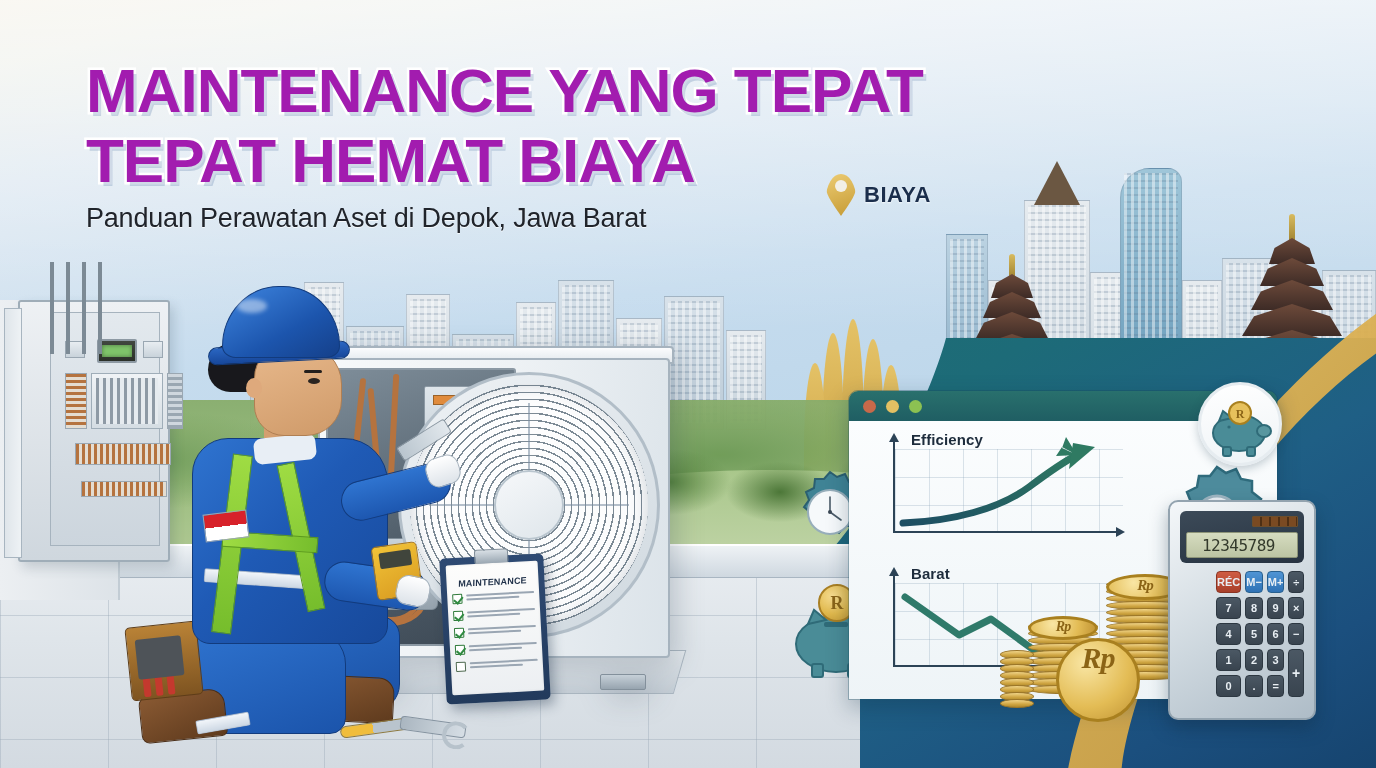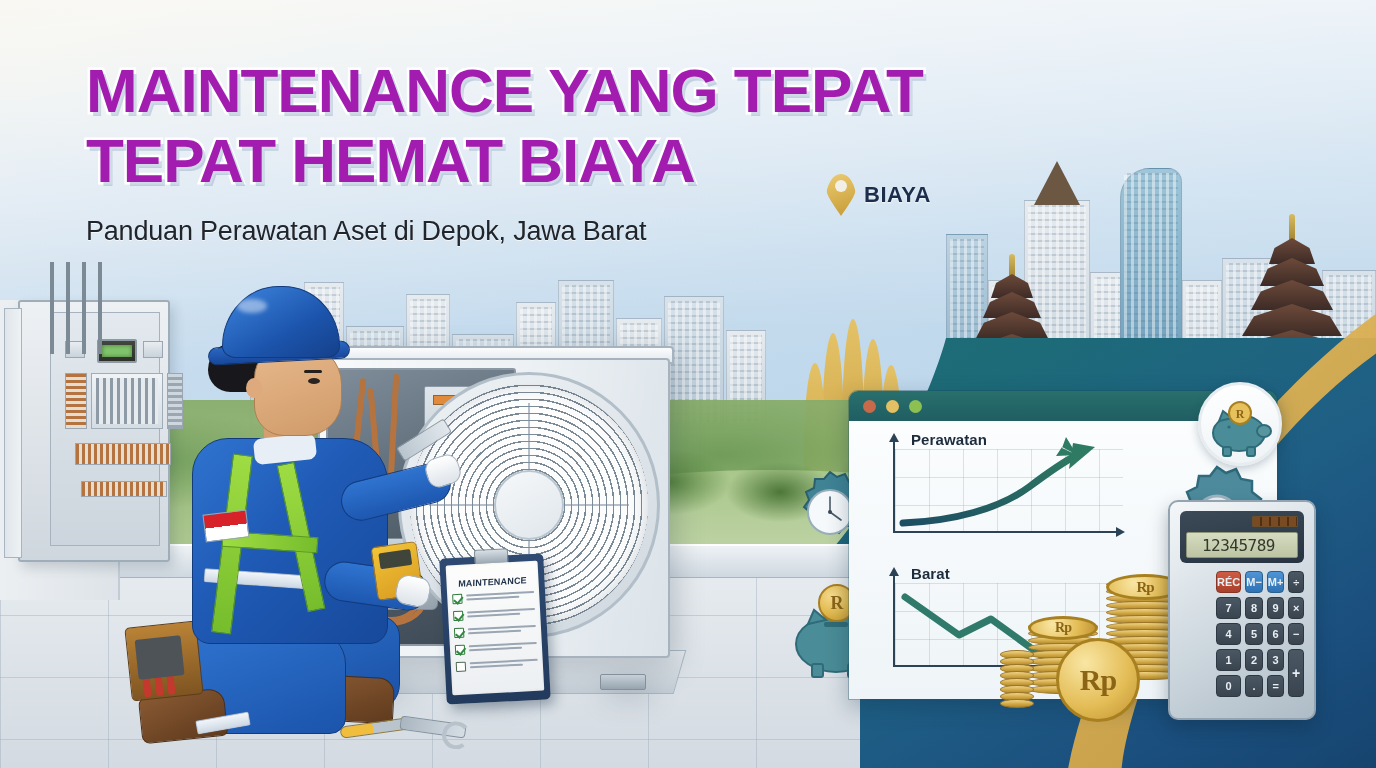--- a/index.html
+++ b/index.html
@@ -455,21 +455,21 @@
   
   .headline{ position:absolute; left:86px; top:56px; width:1020px; }
   .hl-line{
     font-size:62px; line-height:70px; font-weight:bold;
     letter-spacing:-1px; color:#a21caf;
     -webkit-text-stroke:5px #ffffff;
     paint-order:stroke fill;
     text-shadow:3px 4px 0 rgba(120,150,185,.35);
   }
   .subtitle{
-    margin-top:20px; font-size:27px; font-weight:500; color:#20242b;
+    margin-top:7px; font-size:27px; font-weight:500; color:#20242b;
     letter-spacing:-.2px;
     text-shadow:0 1px 0 rgba(255,255,255,.7);
   }
 
   
   .depok{ position:absolute; left:826px; top:174px; display:flex; align-items:center; gap:8px; }
   .pin{
     width:30px; height:42px; position:relative;
     background:linear-gradient(160deg,#eccb72,#c59a33);
     border-radius:50% 50% 50% 50% / 58% 58% 42% 42%;
@@ -543,21 +543,21 @@
   .stack{ position:absolute; }
   .stack i{
     display:block; height:9px; border-radius:50%;
     background:linear-gradient(180deg,#f0d488,#cfa542 60%,#b08a2c);
     border:1px solid #9b762a; margin-top:-2px;
   }
   .bigcoin{
     position:absolute; border-radius:50%;
     background:radial-gradient(circle at 34% 28%, #f9e6a4, #e3bc55 58%, #c09334 100%);
     border:3px solid #a9801f;
-    display:flex; align-items:center; justify-content:center;
+    display:flex; justify-content:center;font-style:italic;
   }
   .bigcoin span{
     font-family:"Liberation Serif", serif; font-weight:bold;
     color:#8b6416; letter-spacing:-1px;
   }
 
   
   .calc{
     position:absolute; left:1168px; top:500px; width:148px; height:220px;
     background:linear-gradient(150deg,#f4f7f9,#cdd7de 55%,#aebcc7);
@@ -906,21 +906,21 @@
       <div class="dot" style="background:#c8694a;"></div>
       <div class="dot" style="background:#e3c063;"></div>
       <div class="dot" style="background:#8cc152;"></div>
     </div>
     <div class="win-body">
 
       <div class="plot" style="left:24px;top:14px;width:250px;height:116px;">
         <div class="plot-grid"></div>
         <div class="axis-v"></div>
         <div class="axis-h"></div>
-        <div class="plot-label">Perawatan</div>
+        <div class="plot-label">Efficiency</div>
         <svg width="250" height="116" style="position:absolute;left:0;top:0;">
           <defs>
             <linearGradient id="effg" x1="0" y1="1" x2="1" y2="0">
               <stop offset="0" stop-color="#1d4e63"></stop>
               <stop offset="1" stop-color="#2f7a62"></stop>
             </linearGradient>
           </defs>
           <path d="M30 88 C 80 86, 126 74, 156 52 C 176 37, 192 26, 204 20" fill="none" stroke="url(#effg)" stroke-width="7" stroke-linecap="round"></path>
           <path d="M204 20 l-21 1 6 -9 z M204 20 l-11 -18 -4 11 z" fill="#2f7a62"></path>
           <path d="M196 34 L222 12 L200 8 Z" fill="#2f7a62"></path>

